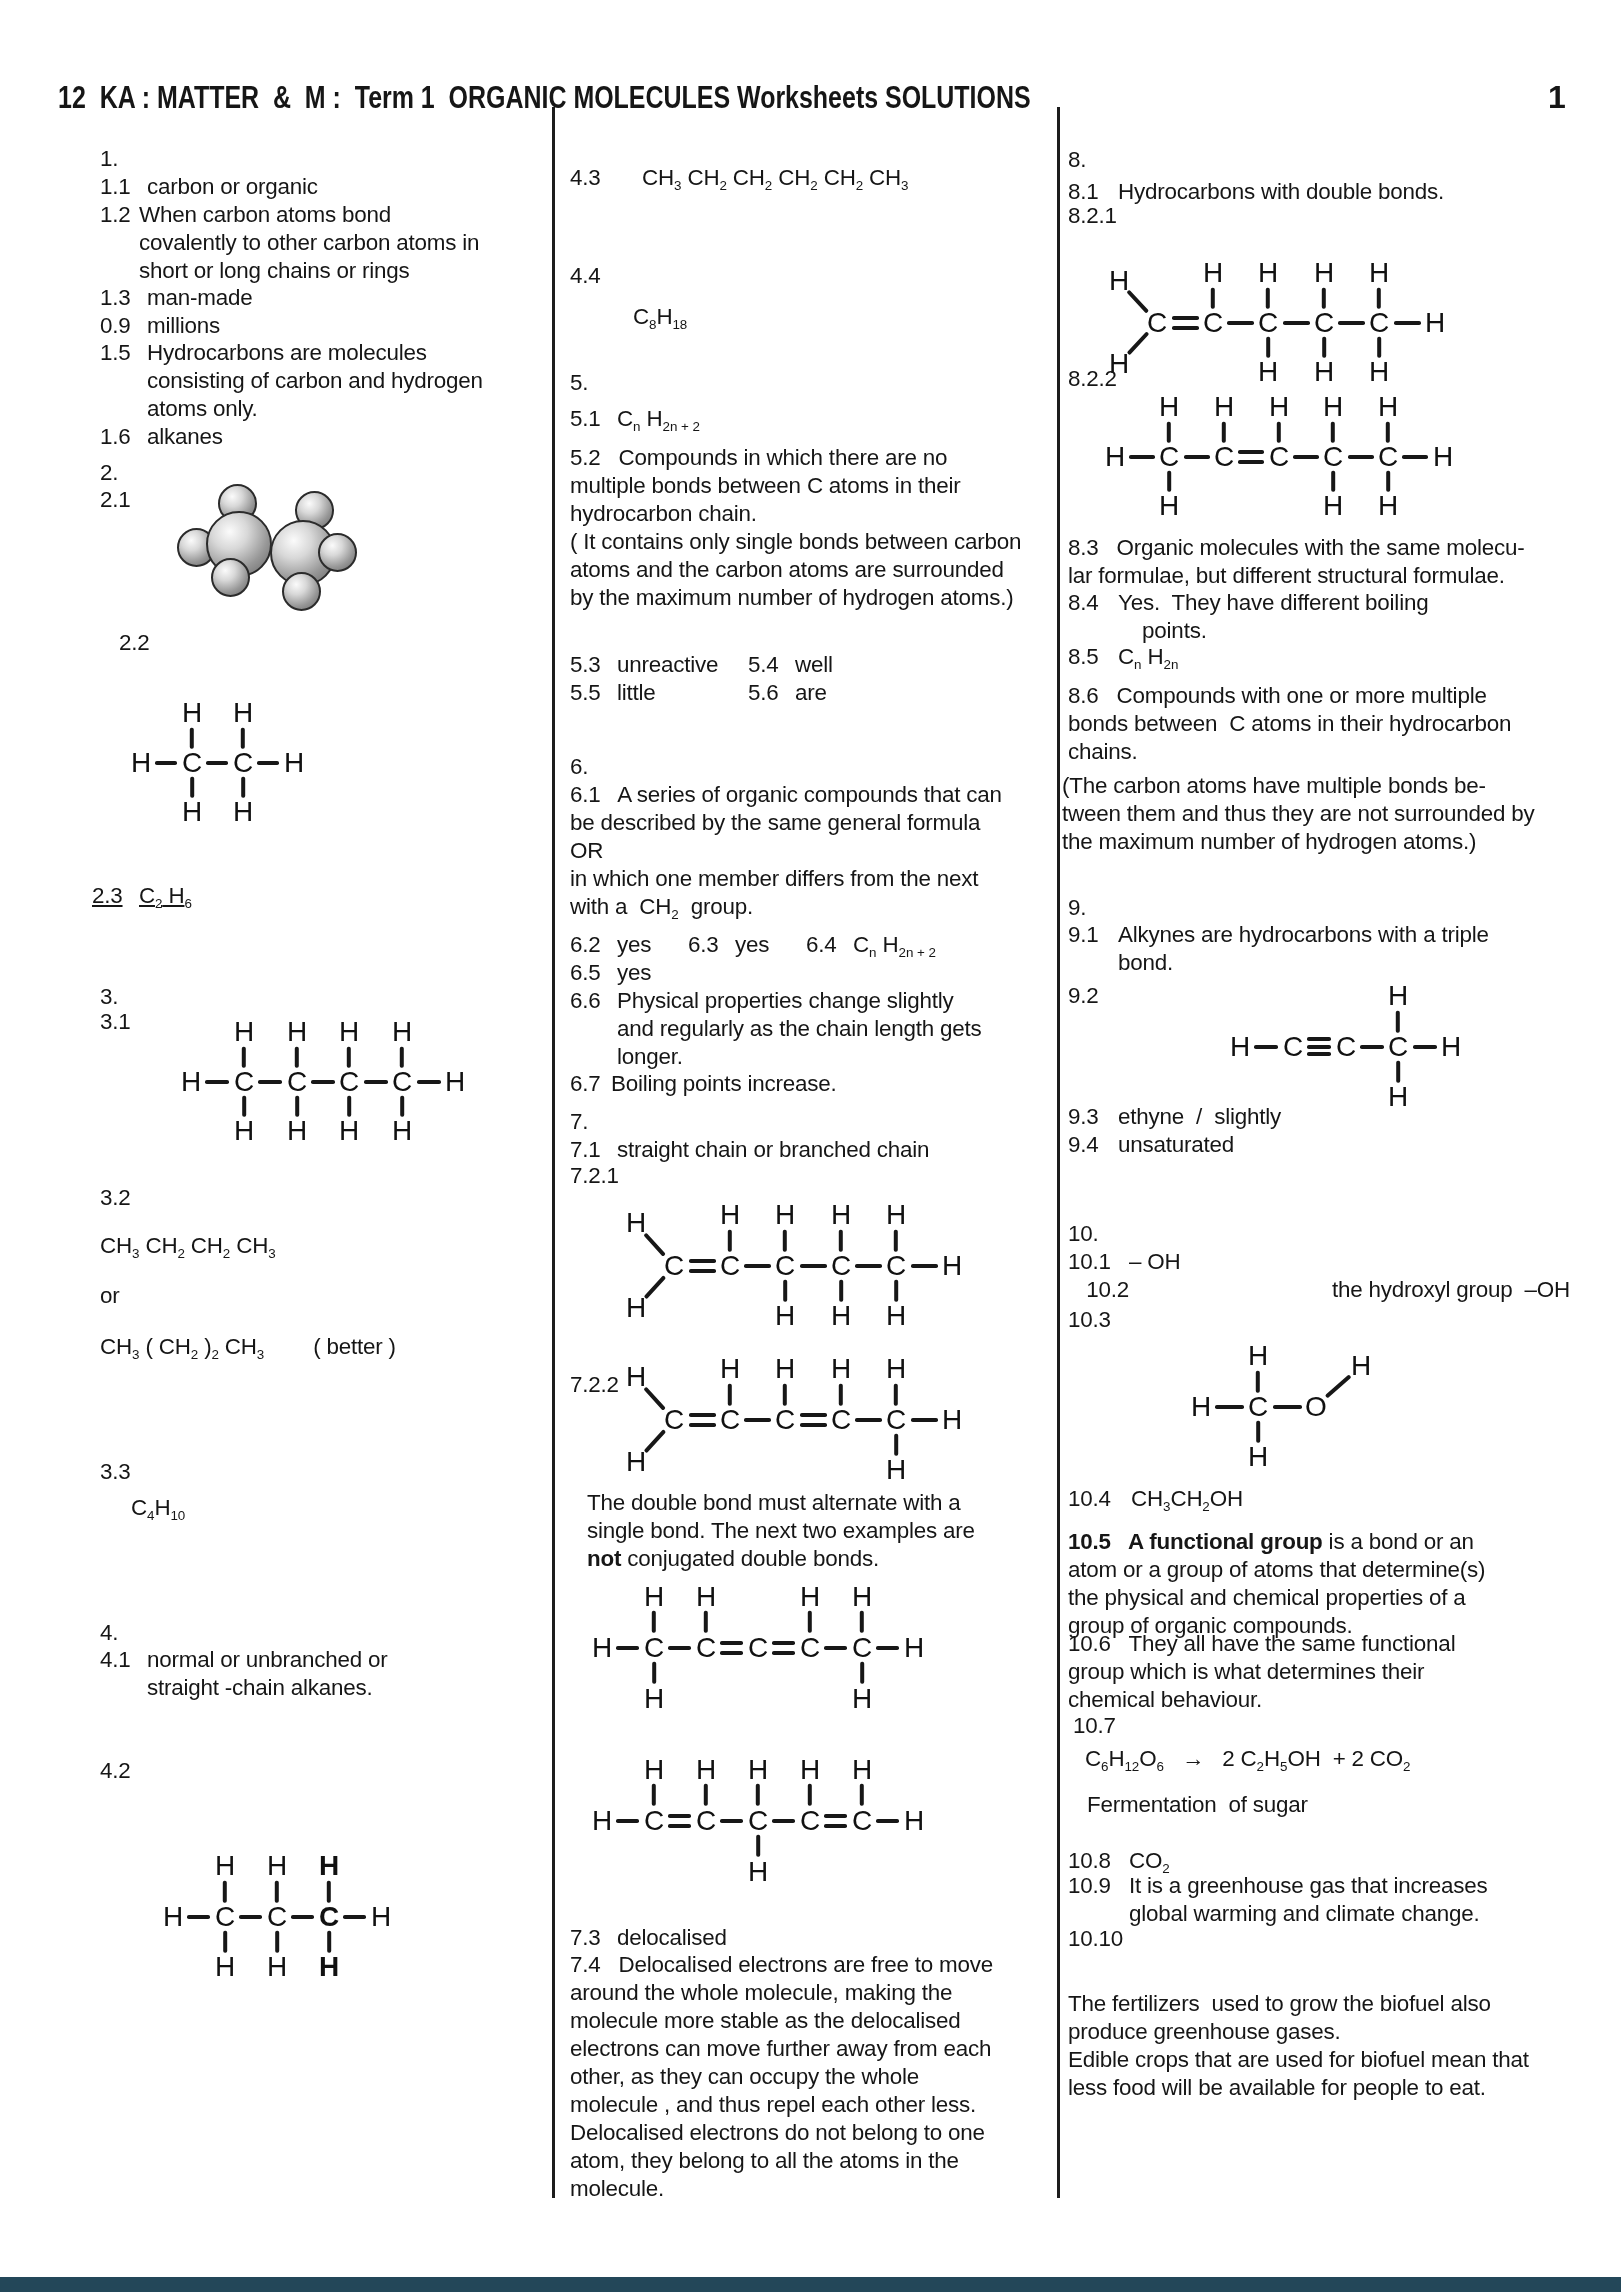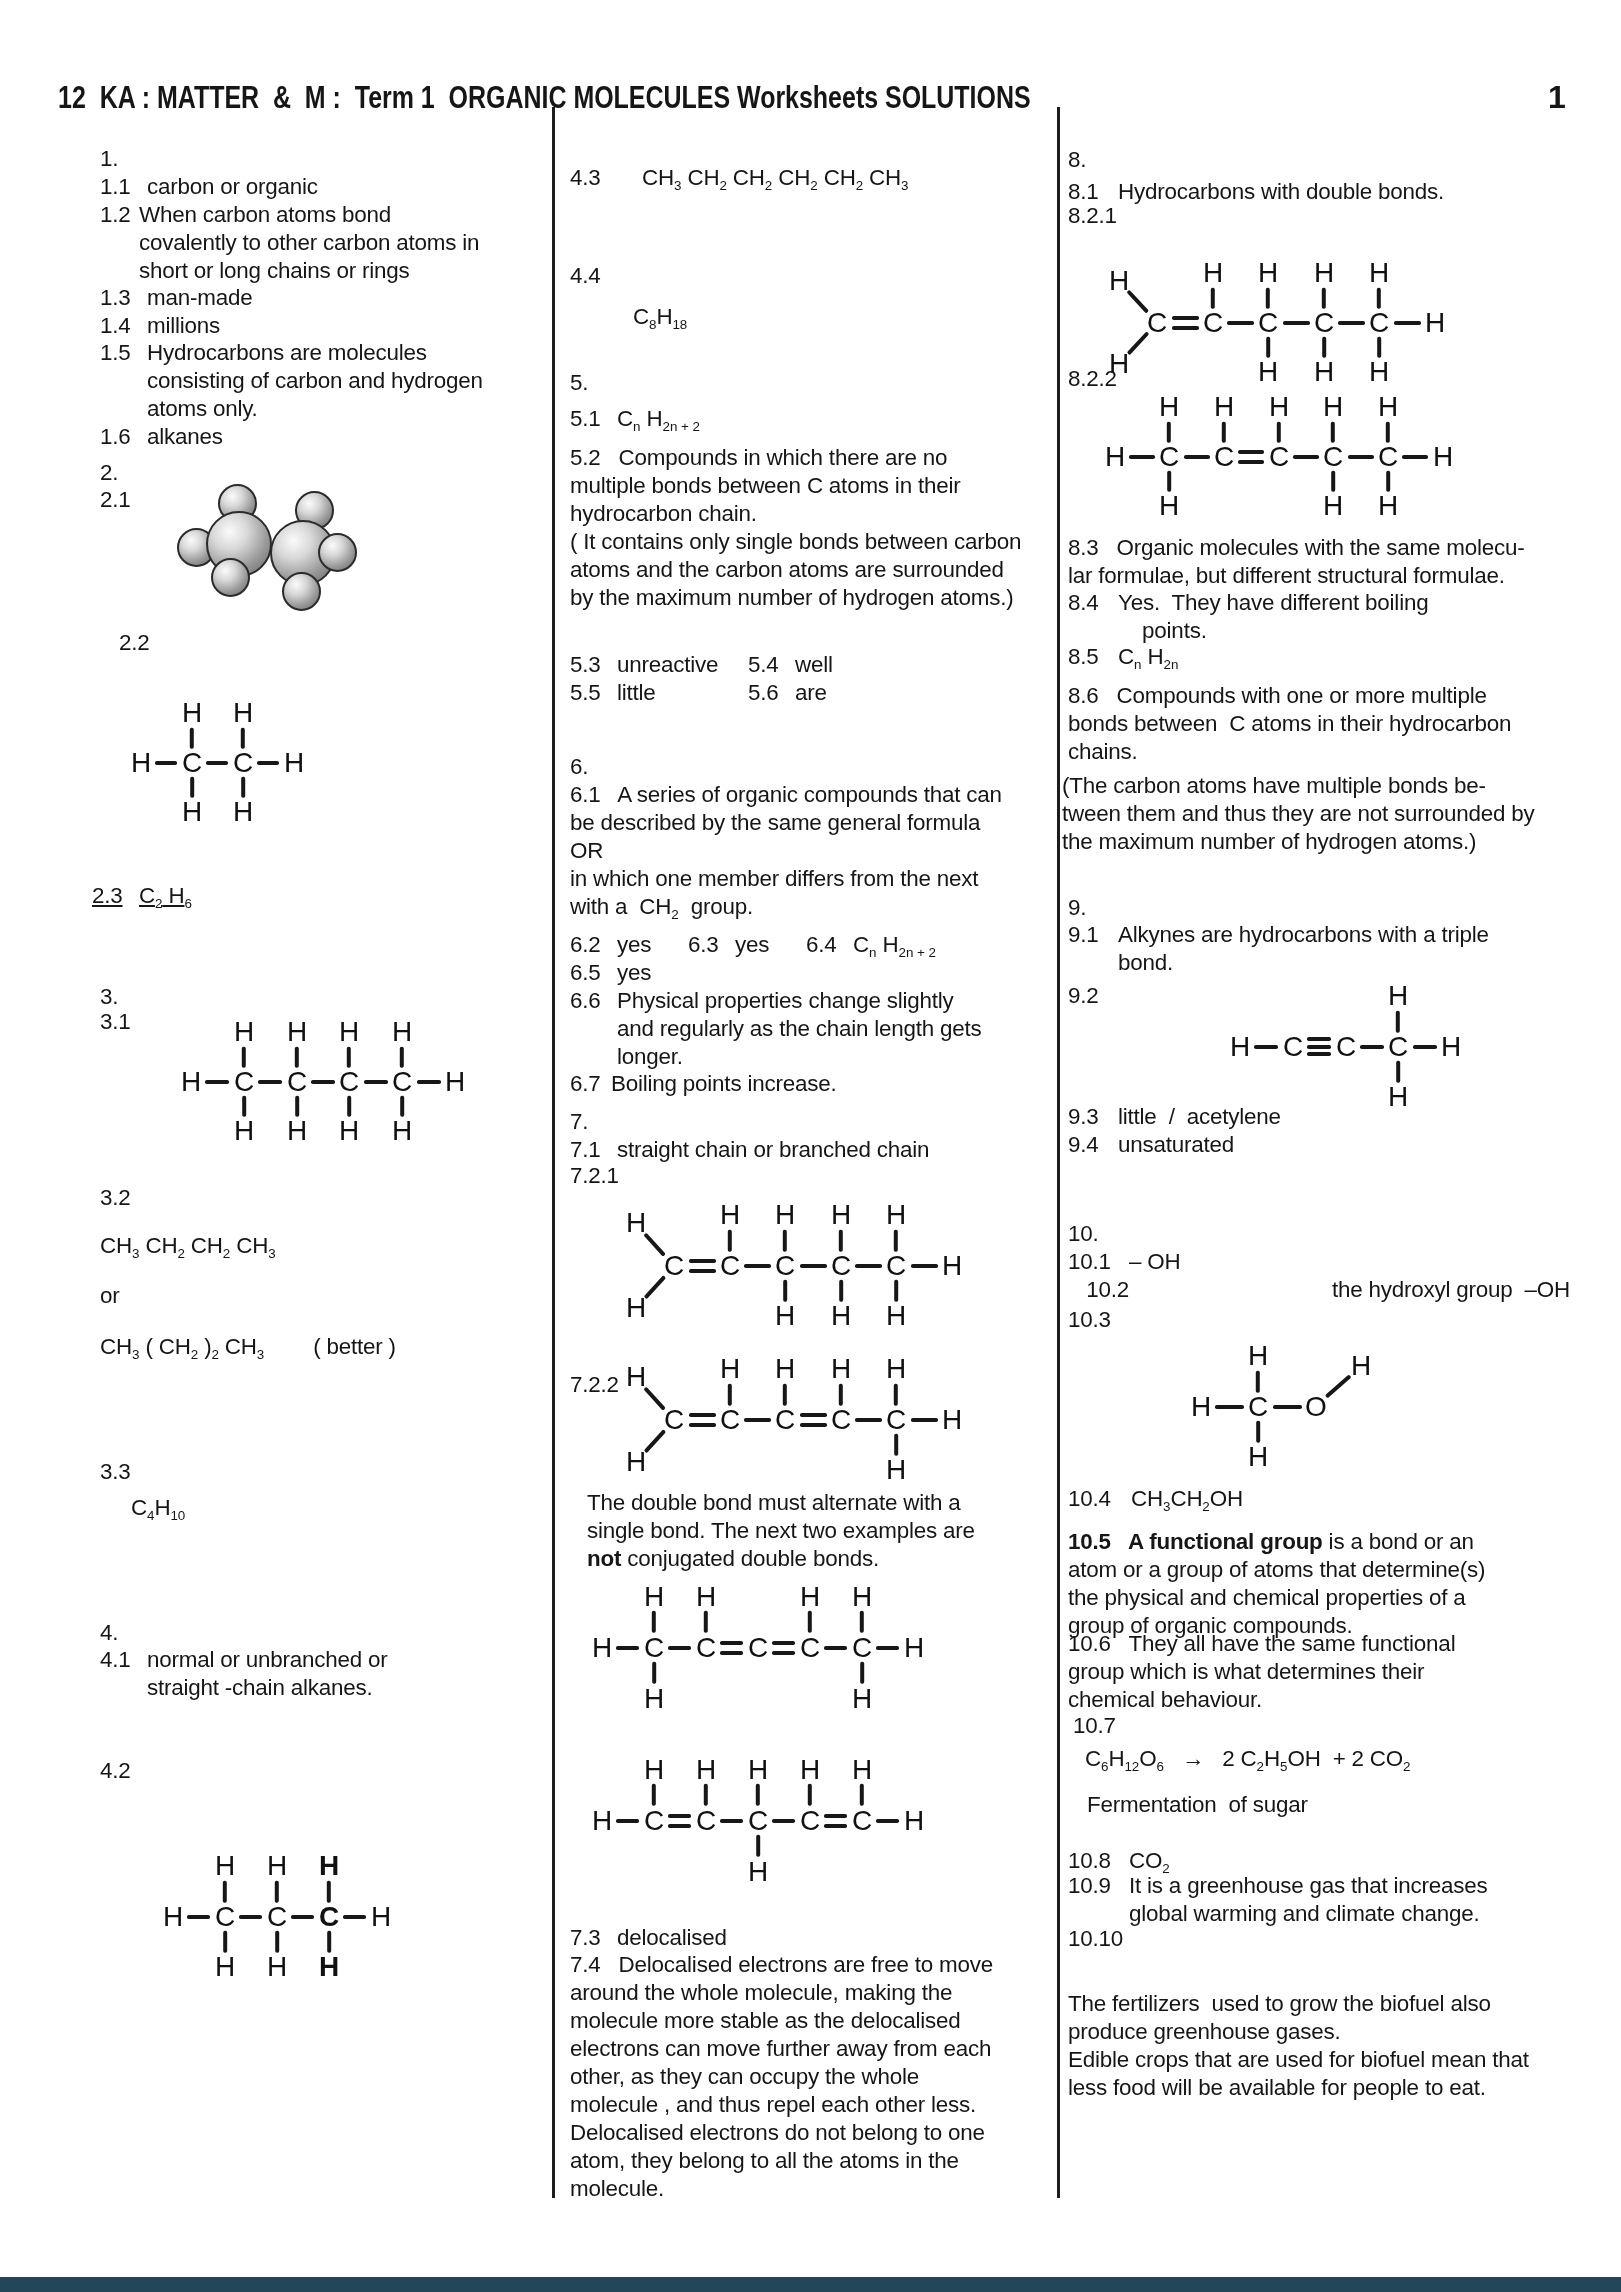--- a/index.html
+++ b/index.html
@@ -44,21 +44,21 @@
     <span class="num n1" style="width:39px;">1.2</span>
     <span class="txt">When carbon atoms bond
 covalently to other carbon atoms in
 short or long chains or rings</span>
   </div>
   <div class="t item" style="left:100px;top:284px;width:448px;justify-content:flex-end;">
     <span class="num n1">1.3</span>
     <span class="txt">man-made</span>
   </div>
   <div class="t item" style="left:100px;top:312px;width:448px;">
-    <span class="num n1">1.4</span>
+    <span class="num n1">0.9</span>
     <span class="txt">millions</span>
   </div>
   <div class="t item" style="left:100px;top:339px;width:457px;">
     <span class="num n1">1.5</span>
     <span class="txt">Hydrocarbons are molecules
 consisting of carbon and hydrogen
 atoms only.</span>
   </div>
   <div class="t item" style="left:100px;top:423px;width:448px;">
     <span class="num n1">1.6</span>
@@ -493,21 +493,21 @@
       <span class="atom" style="left: 27px; top: 56px;">H</span>
       <span class="atom" style="left: 80px; top: 56px;">C</span>
       <span class="atom" style="left: 133px; top: 56px;">C</span>
       <span class="atom" style="left: 185px; top: 56px;">C</span>
       <span class="atom" style="left: 238px; top: 56px;">H</span>
       <span class="atom" style="left: 185px; top: 5.4px;">H</span>
       <span class="atom" style="left: 185px; top: 106px;">H</span>
     </div>
   <div class="t item" style="left:1068px;top:1103px;width:502px;">
     <span class="num n3">9.3</span>
-    <span class="txt">little  /  acetylene</span>
+    <span class="txt">ethyne  /  slightly</span>
   </div>
   <div class="t item" style="left:1068px;top:1131px;width:502px;">
     <span class="num n3">9.4</span>
     <span class="txt">unsaturated</span>
   </div>
 
   <div class="t" style="left:1068px;top:1220px;">10.</div>
   <div class="t item" style="left:1068px;top:1248px;width:502px;">
     <span class="num n4">10.1</span>
     <span class="txt">– OH</span>

